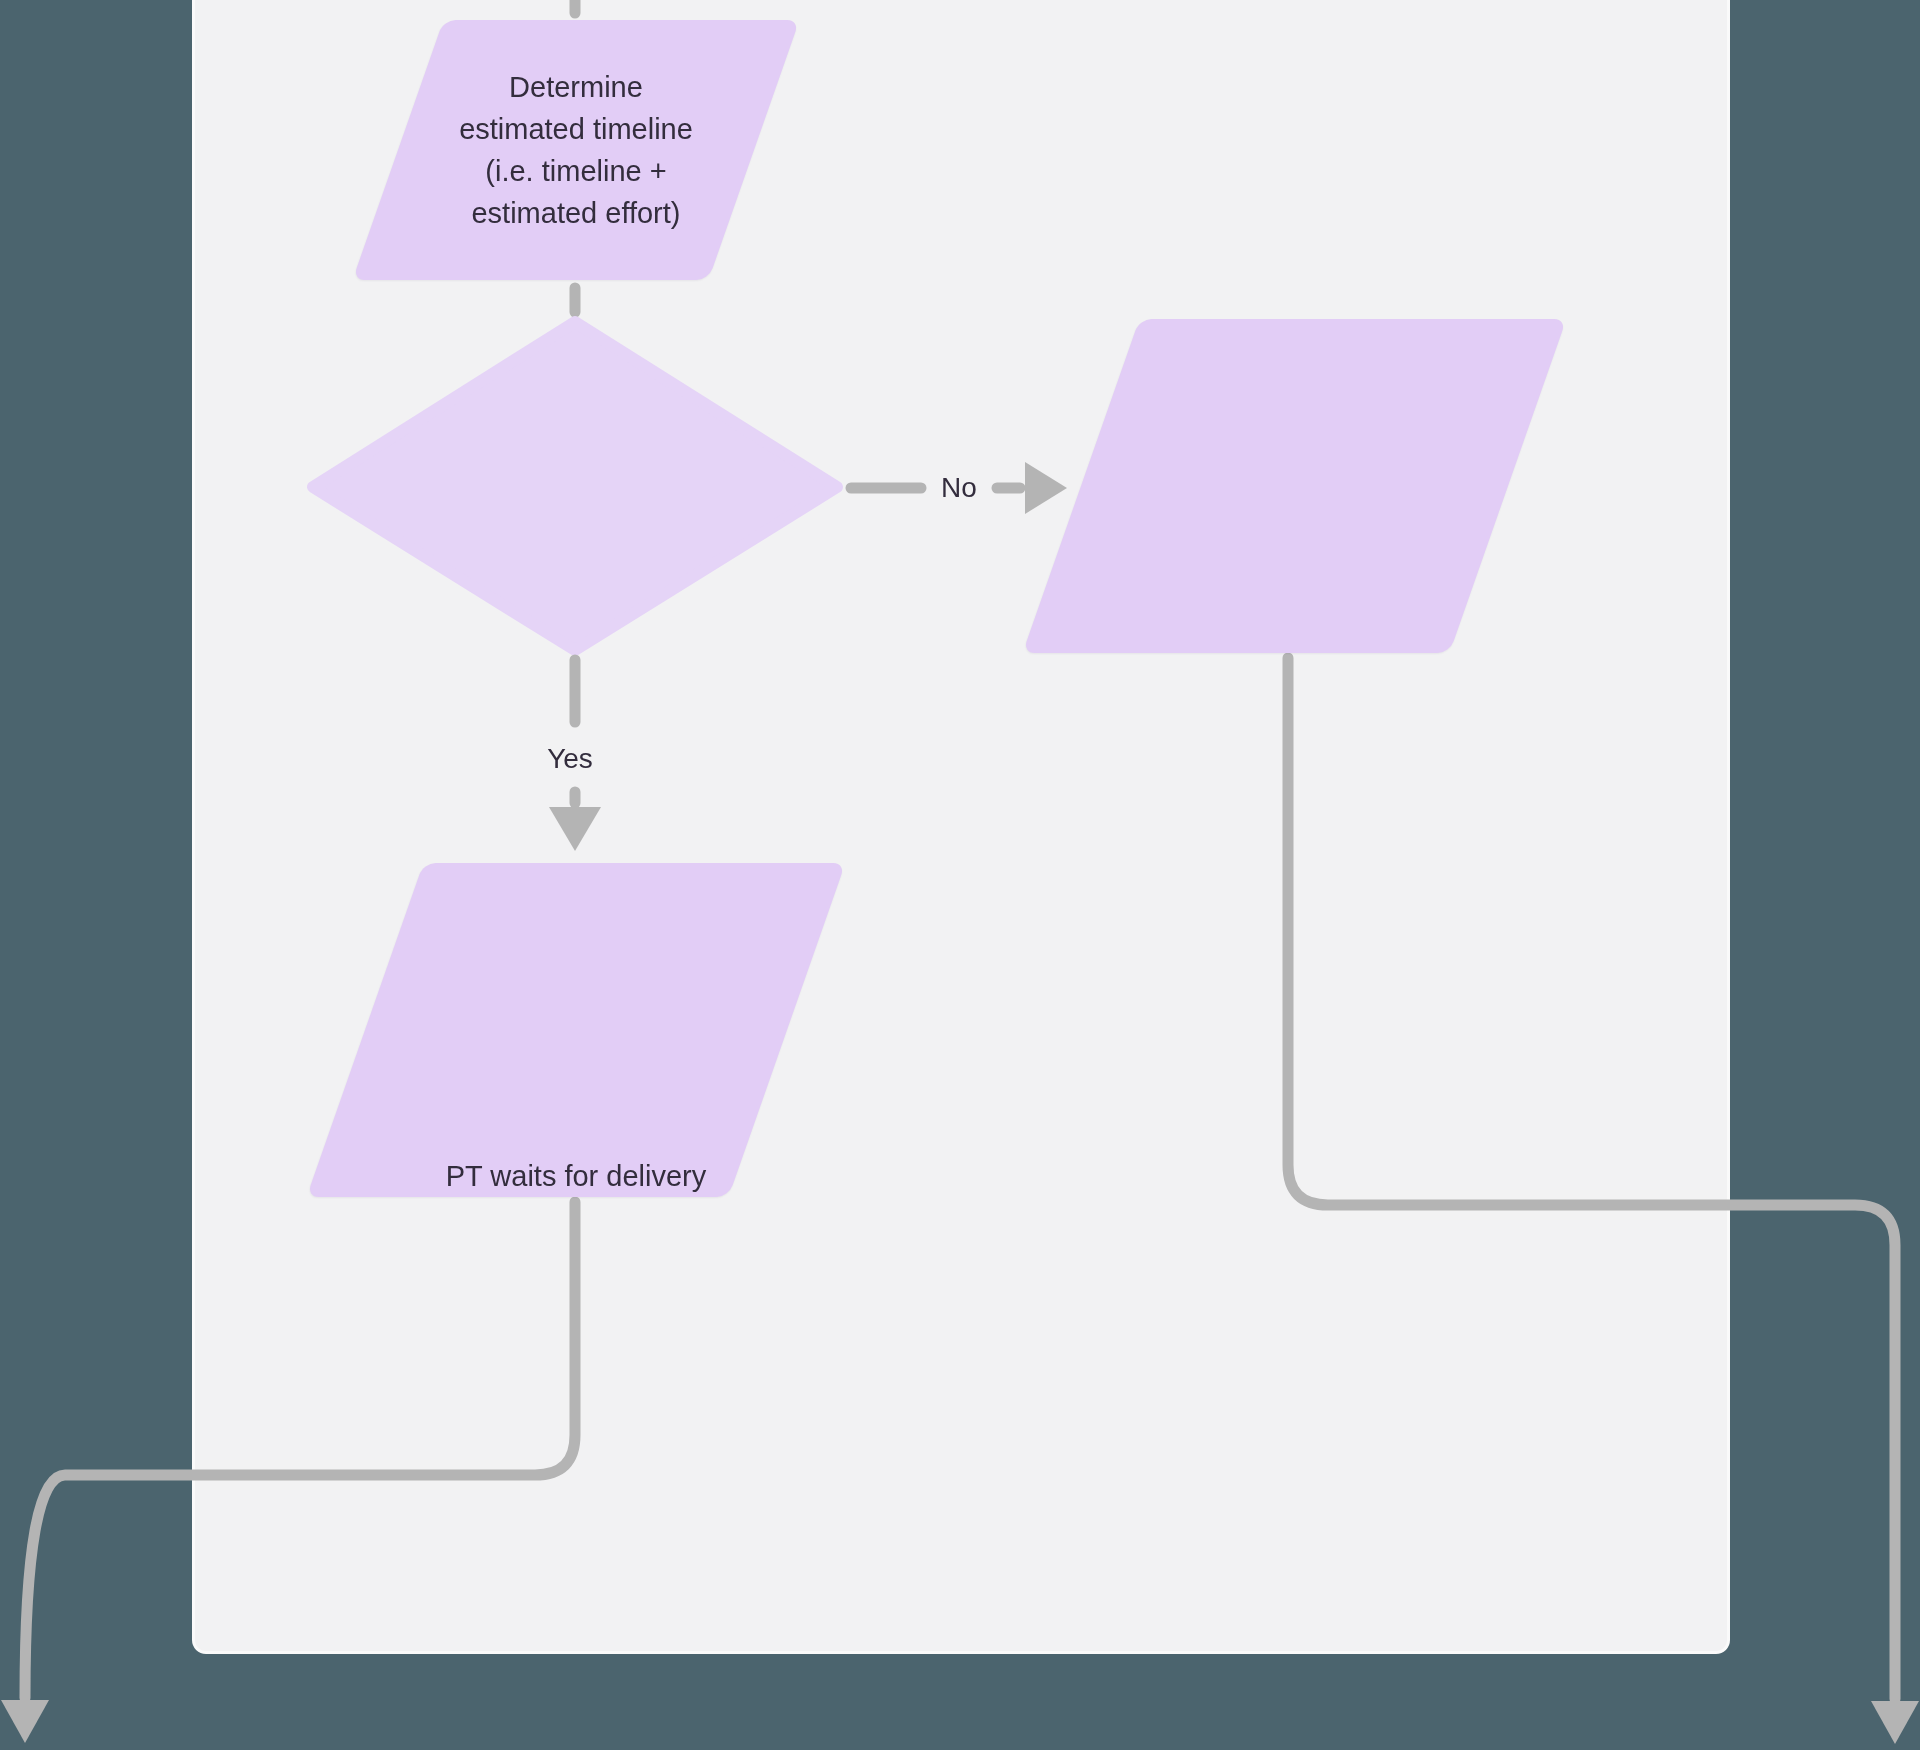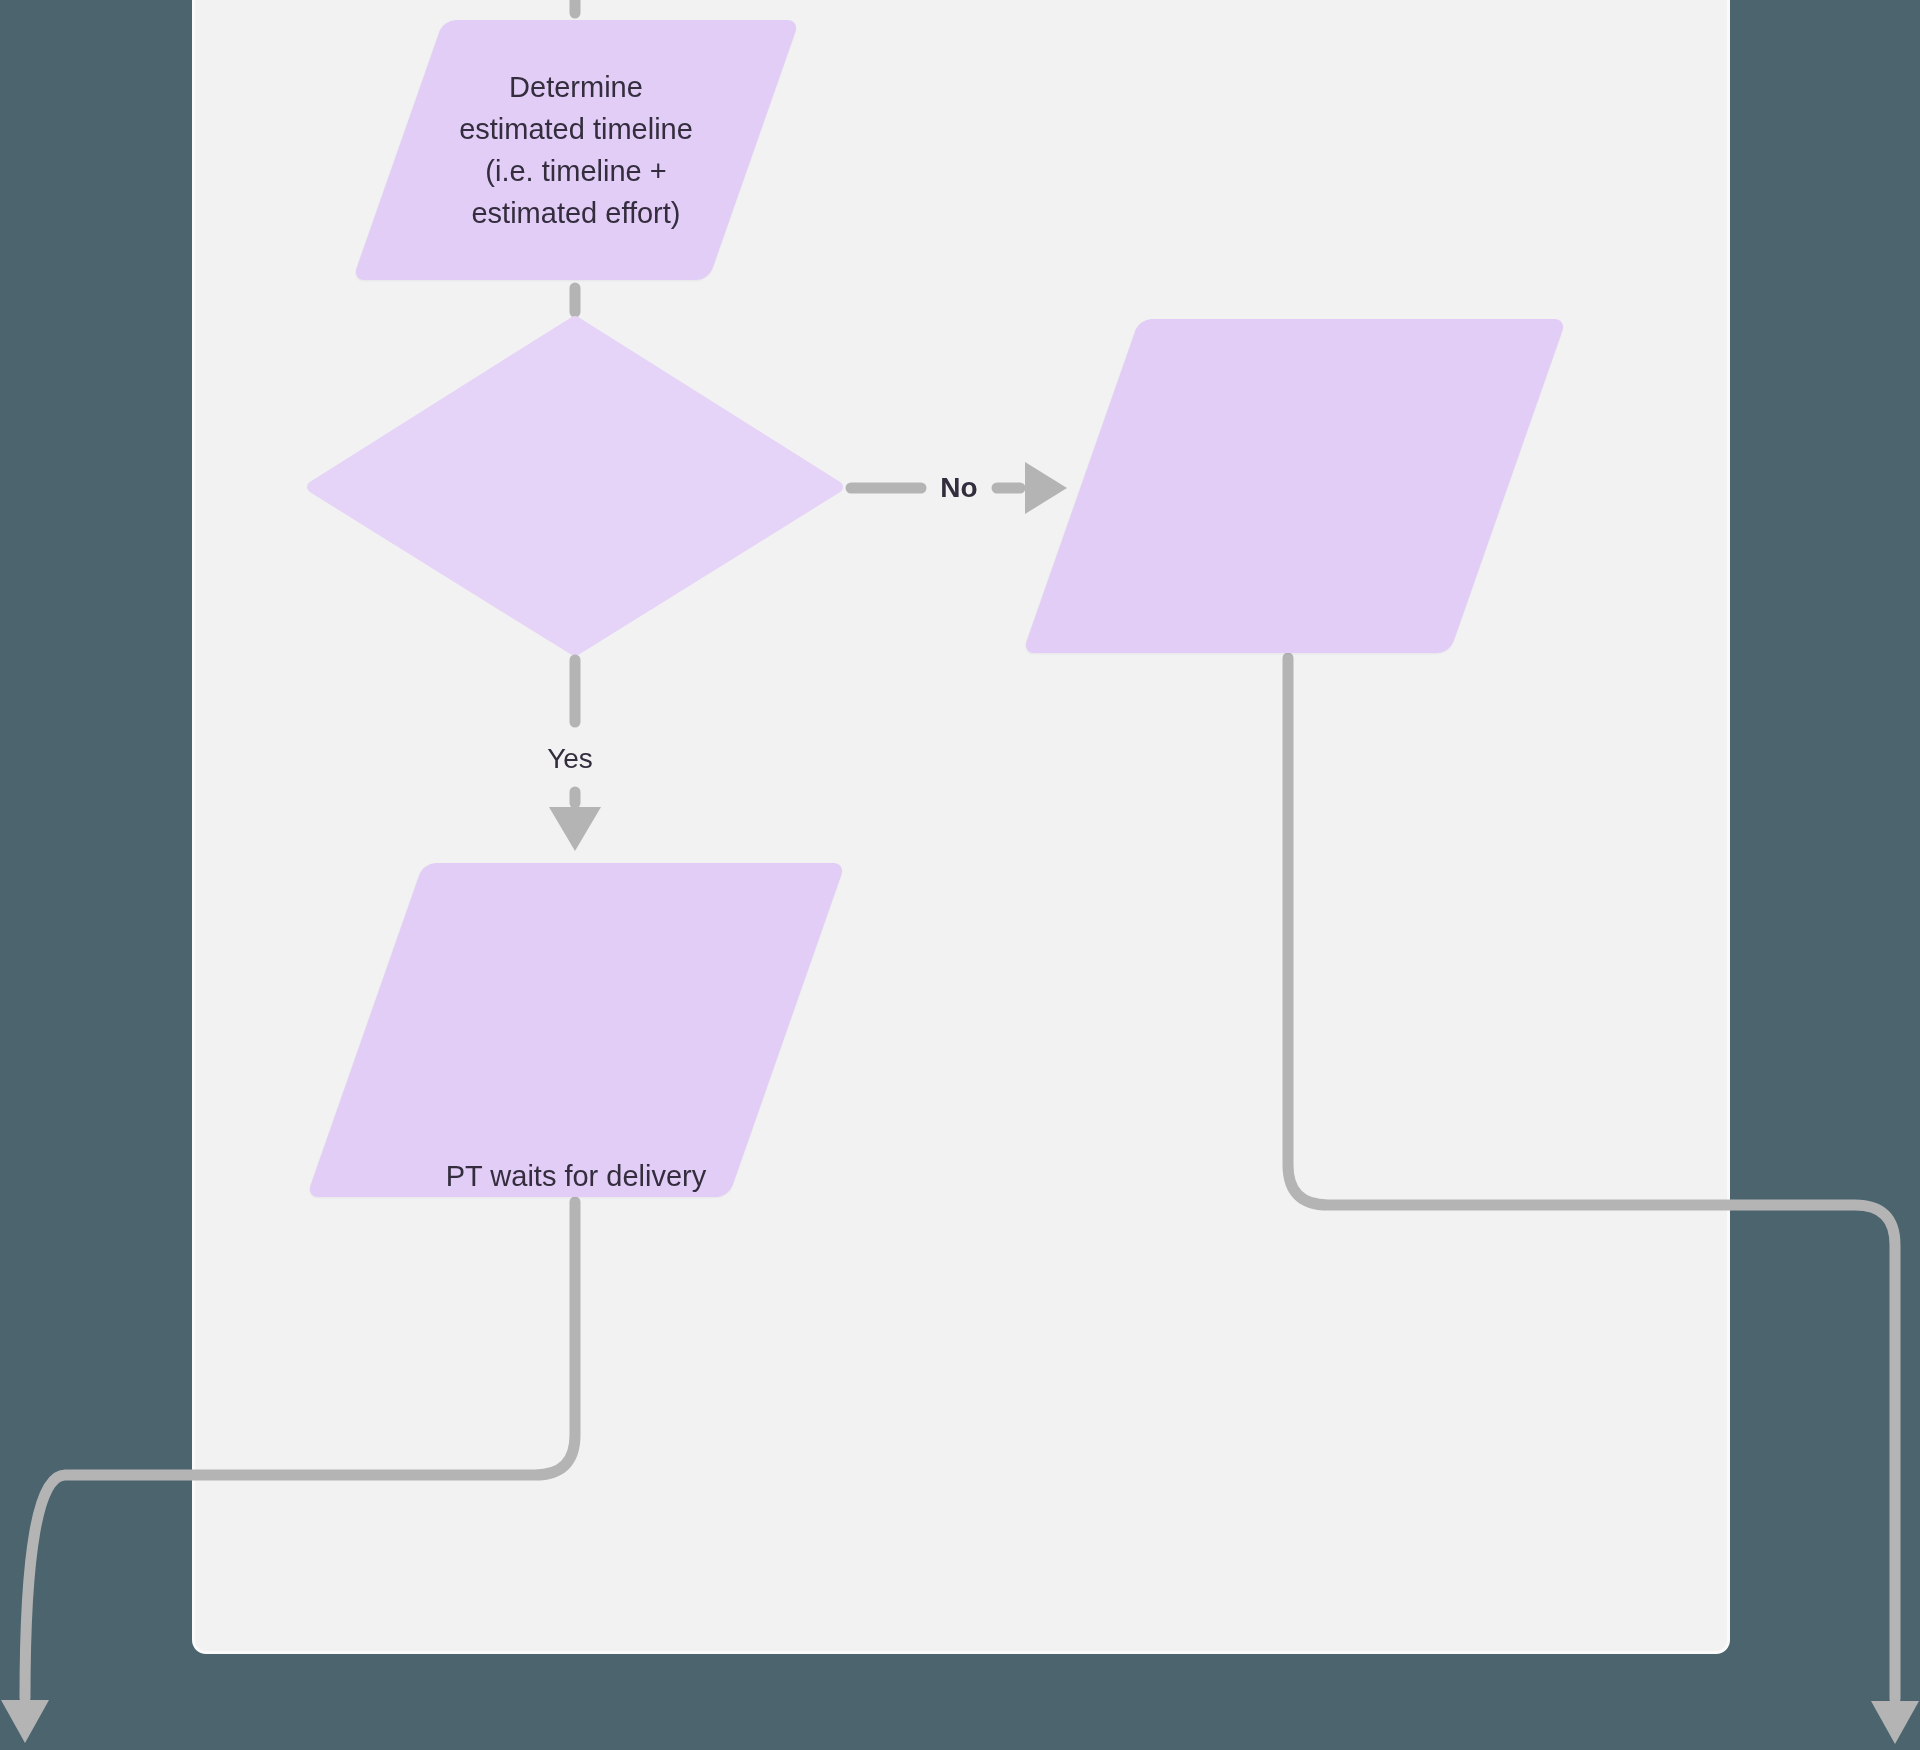--- a/index.html
+++ b/index.html
@@ -111,16 +111,16 @@
     <span>(i.e. timeline +</span>
     <span>estimated effort)</span>
   </div>
 
 
 
   <div class="node-label" style="left:365px;top:863px;width:422px;height:334px;justify-content:flex-end;">
     <span>PT waits for delivery</span>
   </div>
 
-  <div class="edge-label" style="left:919px;top:466px;width:80px;height:44px;font-weight:bold;">No</div>
+  <div class="edge-label" style="left:919px;top:466px;width:80px;height:44px;">No</div>
   <div class="edge-label" style="left:530px;top:737px;width:80px;height:44px;">Yes</div>
 
 </div>
 
 </body></html>

